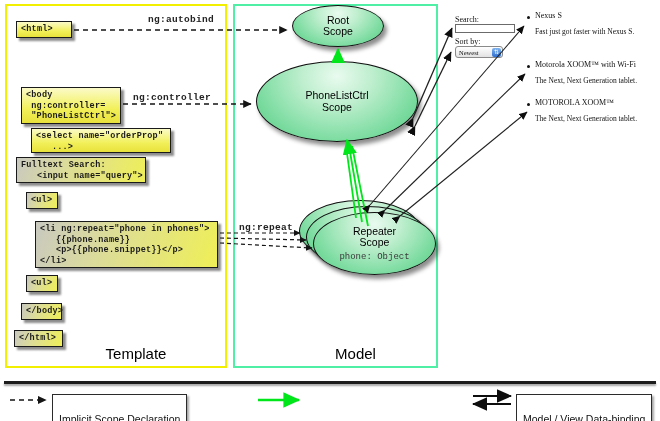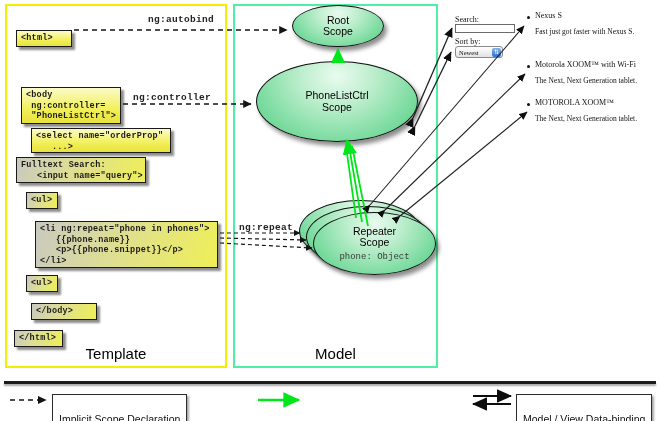--- a/index.html
+++ b/index.html
@@ -8,21 +8,21 @@
 
   #stage{position:absolute;left:0;top:0;width:660px;height:421px;background:#ffffff;}
 
   
   .panel{position:absolute;background:#fff;box-sizing:border-box;}
   #panel-template{left:5px;top:4px;width:222px;height:364px;border:2px solid #f2f000;}
   #panel-model{left:233px;top:4px;width:205px;height:364px;border:2px solid #4ff0a5;}
   #panel-view{left:444px;top:4px;width:211px;height:364px;border:2px solid #6b4ff0;}
 
   .panel-title{position:absolute;bottom:4px;left:0;width:100%;text-align:center;
-      font-size:15px;color:#000;font-family:"Liberation Sans",sans-serif;}
+      font-size:15px;color:#000;font-family:"Liberation Sans",sans-serif;padding-left:20px;}
 
   
   .codebox{position:absolute;box-sizing:border-box;
       border:1.5px solid #1a1a1a;
       background:linear-gradient(180deg,#fbfbc8 0%,#f2f05a 60%,#e8e23c 100%);
       box-shadow:2.5px 2.5px 2px rgba(0,0,0,.45);
       font-family:"Liberation Mono","DejaVu Sans Mono",monospace;
       font-weight:bold;font-size:8.5px;line-height:10.5px;color:#1a1a1a;
       padding:2px 4px;white-space:pre;letter-spacing:.2px;}
   .codebox.grey{background:linear-gradient(110deg,#c9c9c0 0%,#dcdc9a 38%,#efef57 100%);}
@@ -75,42 +75,42 @@
 
 <div id="stage">
 
   <div class="panel" id="panel-template">
     <div class="panel-title">Template</div>
   </div>
   <div class="panel" id="panel-model">
     <div class="panel-title">Model</div>
   </div>
 
-  <div class="codebox" style="left:16px;top:21px;width:56px;height:17px;margin-top:9px;">&lt;html&gt;</div>
+  <div class="codebox" style="left:16px;top:21px;width:56px;height:17px;">&lt;html&gt;</div>
 
   <div class="codebox" style="left:21px;top:87px;width:100px;height:37px;">&lt;body
  ng:controller=
  "PhoneListCtrl"&gt;</div>
 
   <div class="codebox" style="left:31px;top:128px;width:140px;height:25px;">&lt;select name="orderProp"
    ...&gt;</div>
 
   <div class="codebox grey" style="left:16px;top:157px;width:130px;height:26px;">Fulltext Search:
    &lt;input name="query"&gt;</div>
 
   <div class="codebox grey" style="left:26px;top:192px;width:32px;height:17px;">&lt;ul&gt;</div>
 
   <div class="codebox grey" style="left:35px;top:221px;width:183px;height:47px;">&lt;li ng:repeat="phone in phones"&gt;
    {{phone.name}}
    &lt;p&gt;{{phone.snippet}}&lt;/p&gt;
 &lt;/li&gt;</div>
 
   <div class="codebox grey" style="left:26px;top:275px;width:32px;height:17px;">&lt;ul&gt;</div>
 
-  <div class="codebox grey" style="left:31px;top:303px;width:66px;height:17px;">&lt;/body&gt;</div>
+  <div class="codebox grey" style="left:21px;top:303px;width:41px;height:17px;">&lt;/body&gt;</div>
 
   <div class="codebox grey" style="left:14px;top:330px;width:49px;height:17px;">&lt;/html&gt;</div>
 
   <div class="ellipse" style="left:292px;top:5px;width:92px;height:42px;">
     <div class="ell-title">Root</div>
     <div class="ell-title">Scope</div>
   </div>
 
   <div class="ellipse" style="left:256px;top:61px;width:162px;height:81px;">
     <div class="ell-title">PhoneListCtrl</div>

